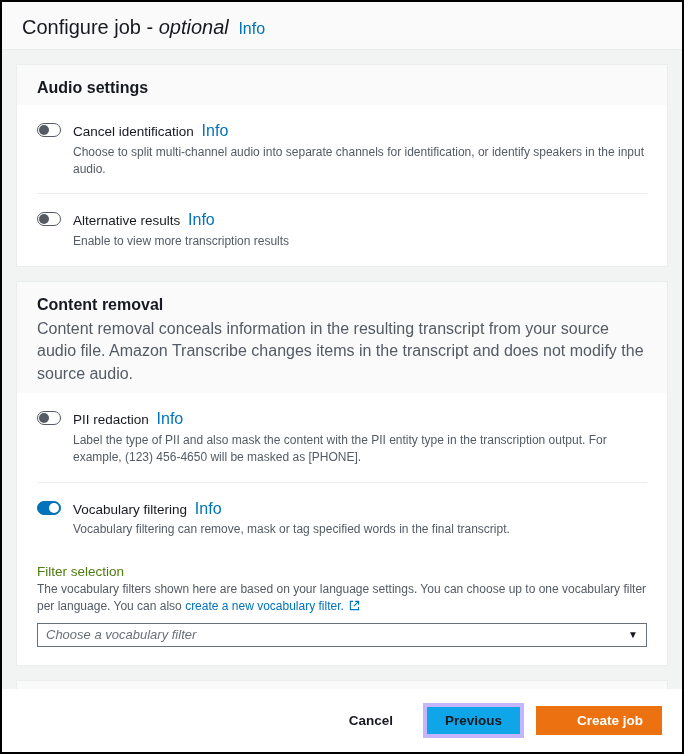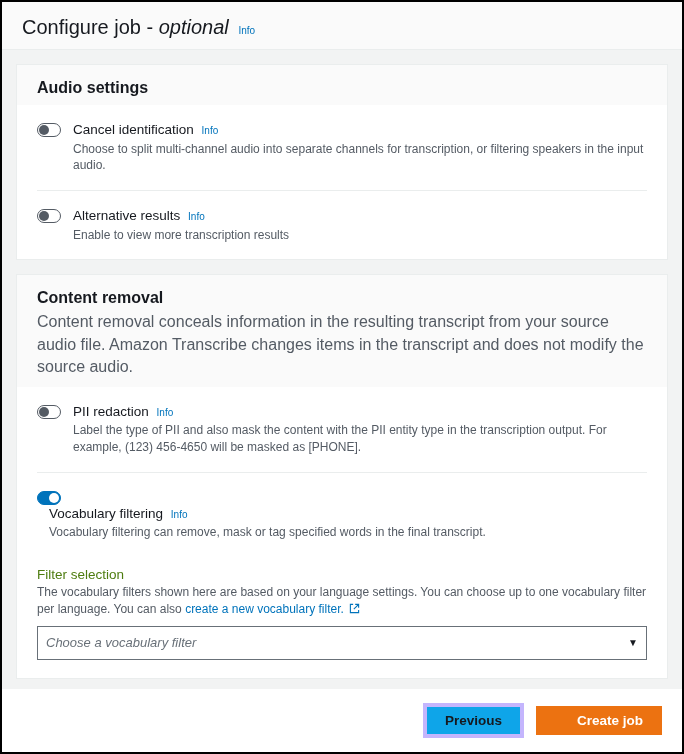--- a/index.html
+++ b/index.html
@@ -26,21 +26,21 @@
   .header h1 {
     font-size: 20px;
     font-weight: 400;
     color: #16191f;
     display: inline;
   }
   .header .optional { font-style: italic; }
   .header .dash { font-weight: 400; }
   .info-link {
     color: #0073bb;
-    font-size: 10px;
+    font-size: 16px;
     font-weight: 400;
     font-style: normal;
     margin-left: 4px;
     cursor: pointer;
   }
   .content {
     flex: 1;
     overflow-y: auto;
     background: #f2f3f3;
     padding: 0;
@@ -141,21 +141,21 @@
   .external-icon {
     display: inline-block;
     width: 11px;
     height: 11px;
     vertical-align: -1px;
     margin-left: 2px;
   }
   .select-box {
     margin-top: 8px;
     border: 1px solid #687078;
-    height: 34px;
+    height: 24px;
     display: flex;
     align-items: center;
     padding: 0 8px;
     cursor: pointer;
     background: #fff;
   }
   .select-placeholder {
     flex: 1;
     color: #687078;
     font-size: 13px;
@@ -219,21 +219,21 @@
 
         <div class="setting-row">
           <div class="toggle">
               <div class="knob"></div>
             </div>
           <div class="setting-text">
             <div class="setting-title">
               <span>Cancel identification</span>
               <span class="info-link">Info</span>
             </div>
-            <div class="setting-desc">Choose to split multi-channel audio into separate channels for transcription, or filtering speakers in the input audio.</div>
+            <div class="setting-desc">Choose to split multi-channel audio into separate channels for identification, or identify speakers in the input audio.</div>
           </div>
         </div>
 
         <div class="setting-row">
           <div class="toggle">
               <div class="knob"></div>
             </div>
           <div class="setting-text">
             <div class="setting-title">
               <span>Alternative results</span>
@@ -259,21 +259,21 @@
             </div>
           <div class="setting-text">
             <div class="setting-title">
               <span>PII redaction</span>
               <span class="info-link">Info</span>
             </div>
             <div class="setting-desc">Label the type of PII and also mask the content with the PII entity type in the transcription output. For example, (123) 456-4650 will be masked as [PHONE].</div>
           </div>
         </div>
 
-        <div class="setting-row" style="border-bottom:none;flex-direction:column;">
+        <div class="setting-row" style="border-bottom:none;">
           <div class="toggle on">
               <div class="knob"></div>
             </div>
           <div class="setting-text">
             <div class="setting-title">
               <span>Vocabulary filtering</span>
               <span class="info-link">Info</span>
             </div>
             <div class="setting-desc">Vocabulary filtering can remove, mask or tag specified words in the final transcript.</div>
           </div>
@@ -305,17 +305,18 @@
         <div class="setting-row">
           
           
         </div>
       </div>
     </div>
 
   </div>
 
   <div class="footer">
+    <button class="btn btn-cancel">Cancel</button>
     <button class="btn btn-secondary">Previous</button>
     <button class="btn btn-primary">Create job</button>
   </div>
 
 </div>
 
 </body></html>

